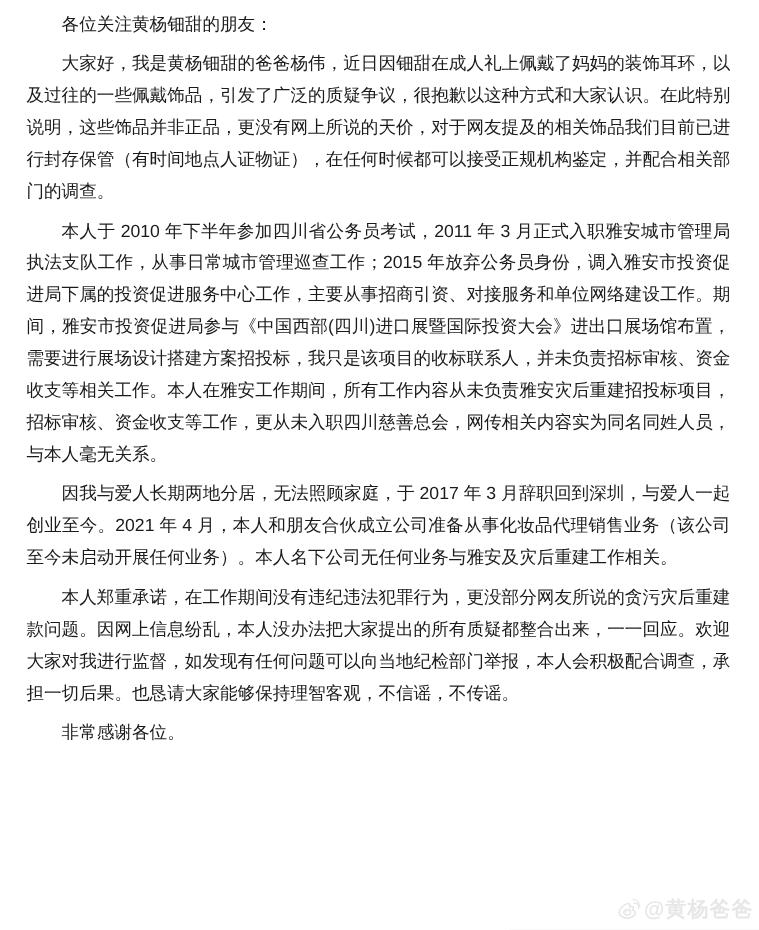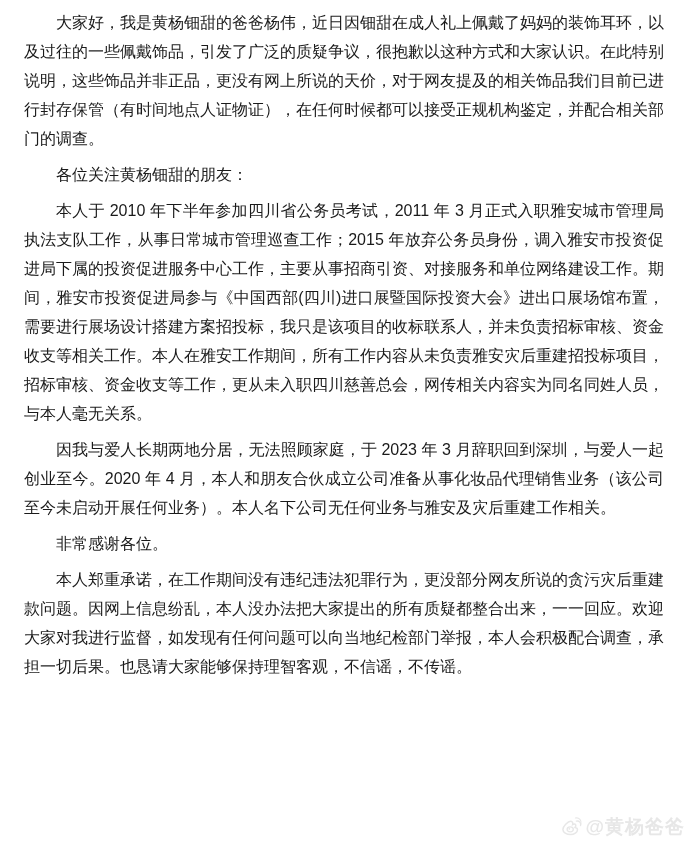--- a/index.html
+++ b/index.html
@@ -44,26 +44,26 @@
     letter-spacing:1px;
     user-select:none;
   }
   .watermark svg{display:block;}
 </style>
 </head>
 <body>
 
 <div class="page">
   <div class="doc">
+    <p>各位关注黄杨钿甜的朋友：</p>
     <p>大家好，我是黄杨钿甜的爸爸杨伟，近日因钿甜在成人礼上佩戴了妈妈的装饰耳环，以及过往的一些佩戴饰品，引发了广泛的质疑争议，很抱歉以这种方式和大家认识。在此特别说明，这些饰品并非正品，更没有网上所说的天价，对于网友提及的相关饰品我们目前已进行封存保管（有时间地点人证物证），在任何时候都可以接受正规机构鉴定，并配合相关部门的调查。</p>
-    <p>各位关注黄杨钿甜的朋友：</p>
     <p>本人于 2010 年下半年参加四川省公务员考试，2011 年 3 月正式入职雅安城市管理局执法支队工作，从事日常城市管理巡查工作；2015 年放弃公务员身份，调入雅安市投资促进局下属的投资促进服务中心工作，主要从事招商引资、对接服务和单位网络建设工作。期间，雅安市投资促进局参与《中国西部(四川)进口展暨国际投资大会》进出口展场馆布置，需要进行展场设计搭建方案招投标，我只是该项目的收标联系人，并未负责招标审核、资金收支等相关工作。本人在雅安工作期间，所有工作内容从未负责雅安灾后重建招投标项目，招标审核、资金收支等工作，更从未入职四川慈善总会，网传相关内容实为同名同姓人员，与本人毫无关系。</p>
-    <p>因我与爱人长期两地分居，无法照顾家庭，于 2023 年 3 月辞职回到深圳，与爱人一起创业至今。2020 年 4 月，本人和朋友合伙成立公司准备从事化妆品代理销售业务（该公司至今未启动开展任何业务）。本人名下公司无任何业务与雅安及灾后重建工作相关。</p>
+    <p>因我与爱人长期两地分居，无法照顾家庭，于 2017 年 3 月辞职回到深圳，与爱人一起创业至今。2021 年 4 月，本人和朋友合伙成立公司准备从事化妆品代理销售业务（该公司至今未启动开展任何业务）。本人名下公司无任何业务与雅安及灾后重建工作相关。</p>
+    <p>本人郑重承诺，在工作期间没有违纪违法犯罪行为，更没部分网友所说的贪污灾后重建款问题。因网上信息纷乱，本人没办法把大家提出的所有质疑都整合出来，一一回应。欢迎大家对我进行监督，如发现有任何问题可以向当地纪检部门举报，本人会积极配合调查，承担一切后果。也恳请大家能够保持理智客观，不信谣，不传谣。</p>
     <p>非常感谢各位。</p>
-    <p>本人郑重承诺，在工作期间没有违纪违法犯罪行为，更没部分网友所说的贪污灾后重建款问题。因网上信息纷乱，本人没办法把大家提出的所有质疑都整合出来，一一回应。欢迎大家对我进行监督，如发现有任何问题可以向当地纪检部门举报，本人会积极配合调查，承担一切后果。也恳请大家能够保持理智客观，不信谣，不传谣。</p>
   </div>
 
   <div class="watermark">
     <span>
       <svg width="24" height="24" viewBox="0 0 24 24" fill="none">
         <path d="M10.7 20.6c-4.3 0-7.8-2.1-7.8-5.1 0-1.6 1-3.4 2.8-5.2 2.4-2.4 5.3-3.5 6.6-2.3.55.55.65 1.5.35 2.6 1.25-.65 2.4-.75 2.95.1.45.7.25 1.7-.5 2.75 1.45.3 2.4 1.05 2.4 2.2 0 2.75-3.4 4.95-6.8 4.95z" stroke="var(--wm)" stroke-width="1.5"></path>
         <ellipse cx="10.2" cy="15.3" rx="3.1" ry="2.5" stroke="var(--wm)" stroke-width="1.3"></ellipse>
         <circle cx="9.3" cy="14.8" r="0.9" fill="var(--wm)"></circle>
         <path d="M16.4 7.1c1.2-.35 2.5 0 3.4 1 .9 1 1.15 2.3.75 3.5" stroke="var(--wm)" stroke-width="1.4" stroke-linecap="round"></path>
         <path d="M17.3 3.9c1.95-.55 4.1.05 5.5 1.65 1.4 1.6 1.75 3.75 1.1 5.6" stroke="var(--wm)" stroke-width="1.4" stroke-linecap="round" transform="scale(0.82) translate(1.5 1)"></path>

